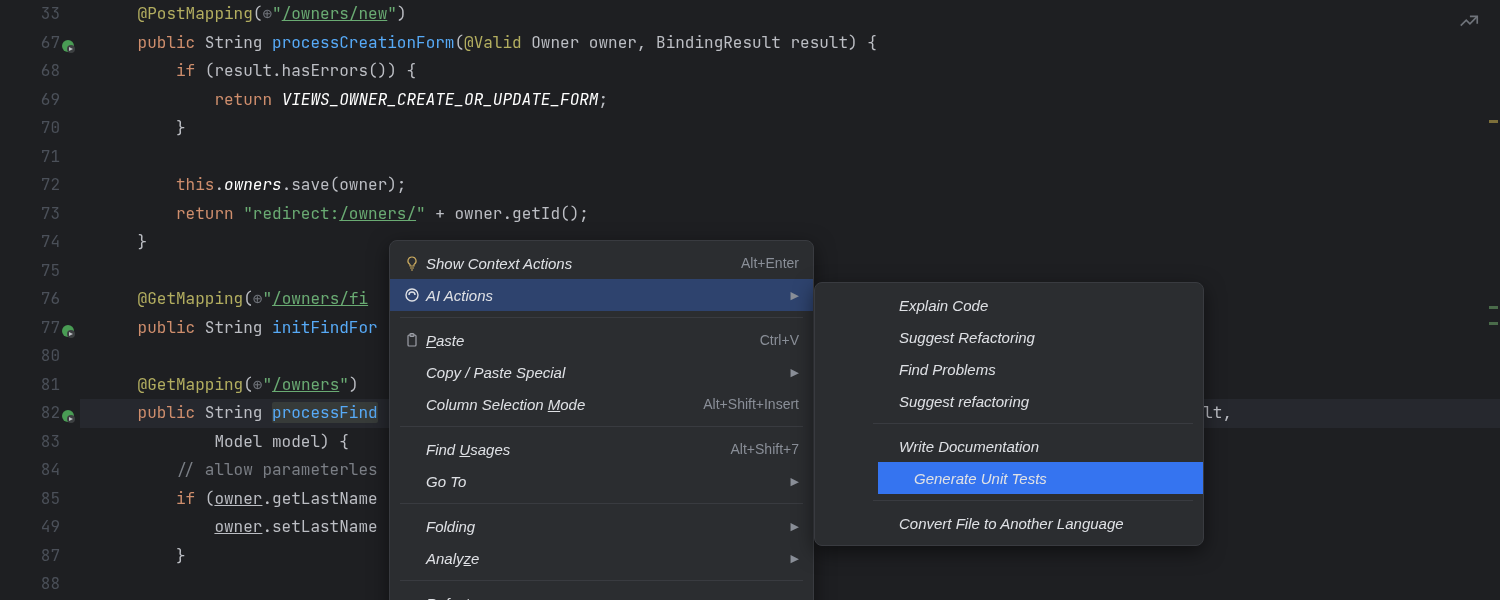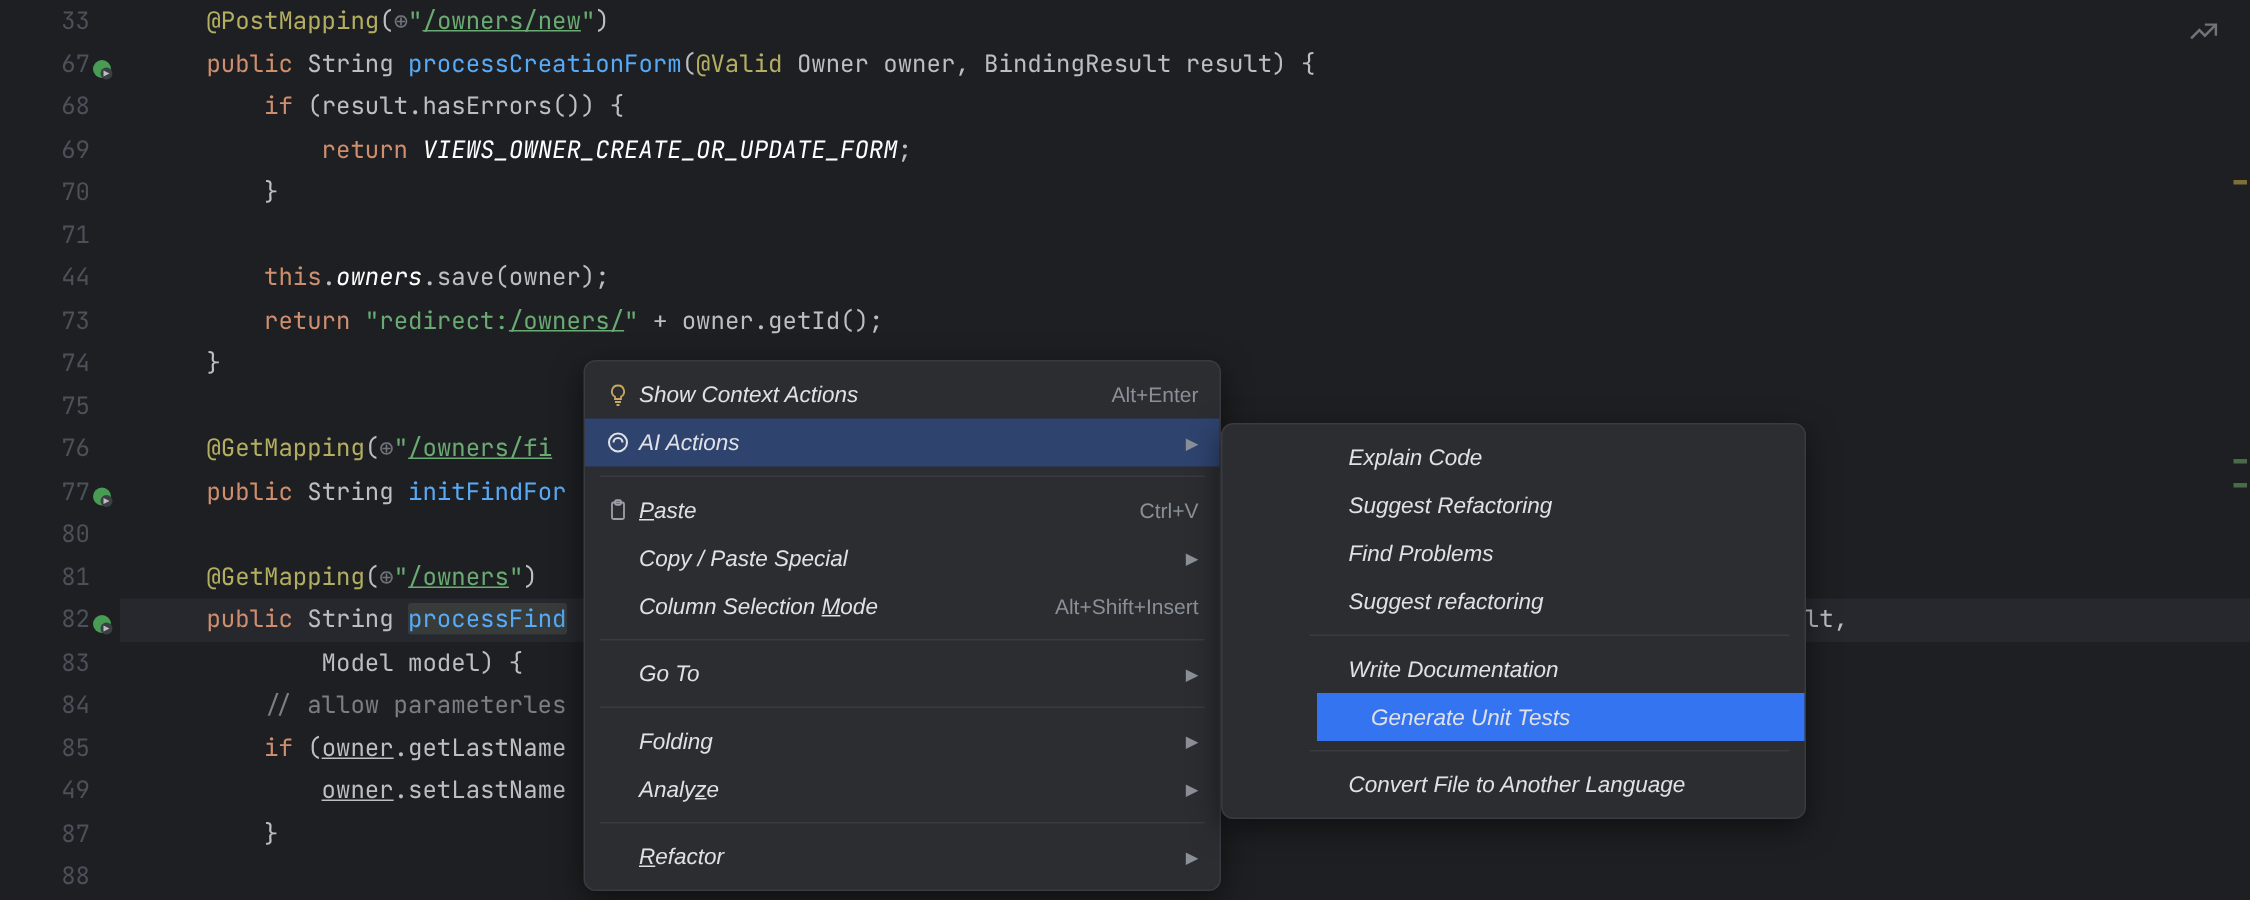--- a/index.html
+++ b/index.html
@@ -100,21 +100,21 @@
       <div class="ln">33</div>
       <div class="ln">67<span class="ic"><svg width="16" height="16" viewBox="0 0 16 16">
             <circle cx="8" cy="8" r="6" fill="#499c54"></circle>
             <circle cx="11" cy="11" r="4" fill="#3c3f41"></circle>
             <path d="M9 9l4 2-4 2z" fill="#bcbec4"></path>
           </svg></span></div>
       <div class="ln">68</div>
       <div class="ln">69</div>
       <div class="ln">70</div>
       <div class="ln">71</div>
-      <div class="ln">44</div>
+      <div class="ln">72</div>
       <div class="ln">73</div>
       <div class="ln">74</div>
       <div class="ln">75</div>
       <div class="ln">76</div>
       <div class="ln">77<span class="ic"><svg width="16" height="16" viewBox="0 0 16 16">
             <circle cx="8" cy="8" r="6" fill="#499c54"></circle>
             <circle cx="11" cy="11" r="4" fill="#3c3f41"></circle>
             <path d="M9 9l4 2-4 2z" fill="#bcbec4"></path>
           </svg></span></div>
       <div class="ln">80</div>
@@ -171,20 +171,25 @@
       <span class="mi-arrow">▶</span>
     </div>
     <div class="menu-item">
       <span class="mi-icon"></span>
       <span class="mi-label">Column Selection <span class="mn">M</span>ode</span>
       <span class="mi-short">Alt+Shift+Insert</span>
     </div>
     <div class="sep"></div>
     <div class="menu-item">
       <span class="mi-icon"></span>
+      <span class="mi-label">Find <span class="mn">U</span>sages</span>
+      <span class="mi-short">Alt+Shift+7</span>
+    </div>
+    <div class="menu-item">
+      <span class="mi-icon"></span>
       <span class="mi-label">Go To</span>
       <span class="mi-arrow">▶</span>
     </div>
     <div class="sep"></div>
     <div class="menu-item">
       <span class="mi-icon"></span>
       <span class="mi-label">Folding</span>
       <span class="mi-arrow">▶</span>
     </div>
     <div class="menu-item">

